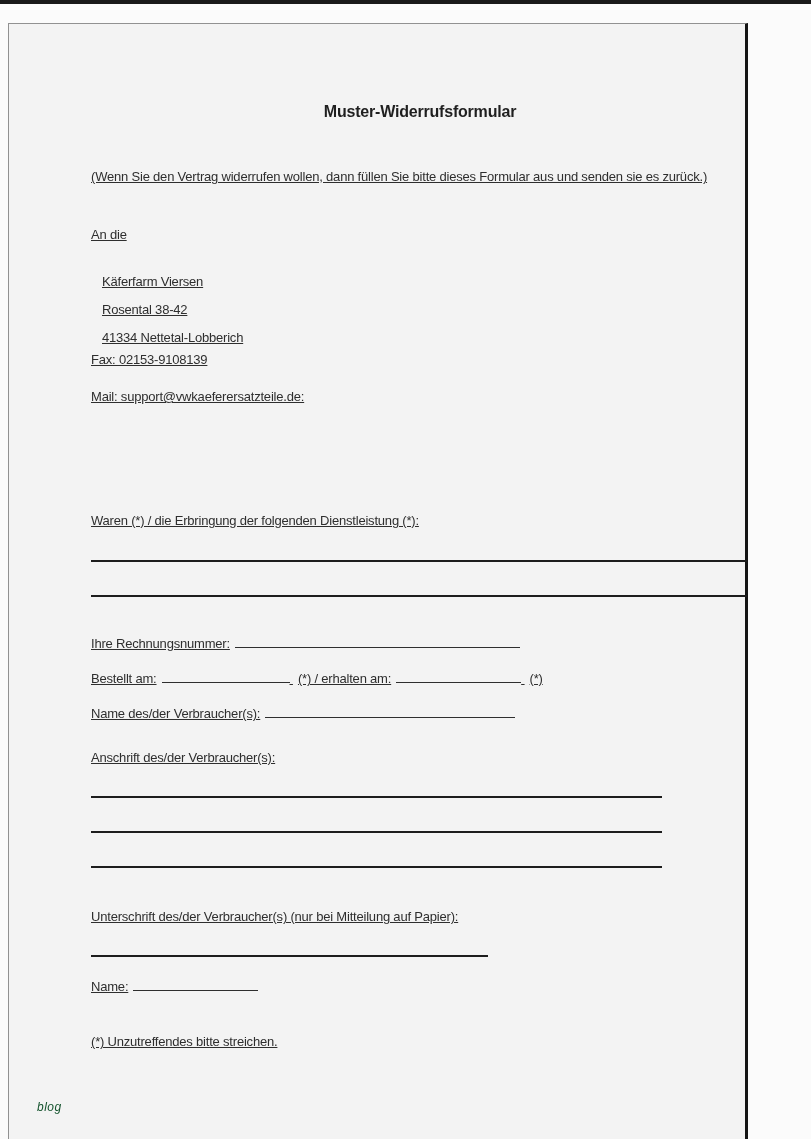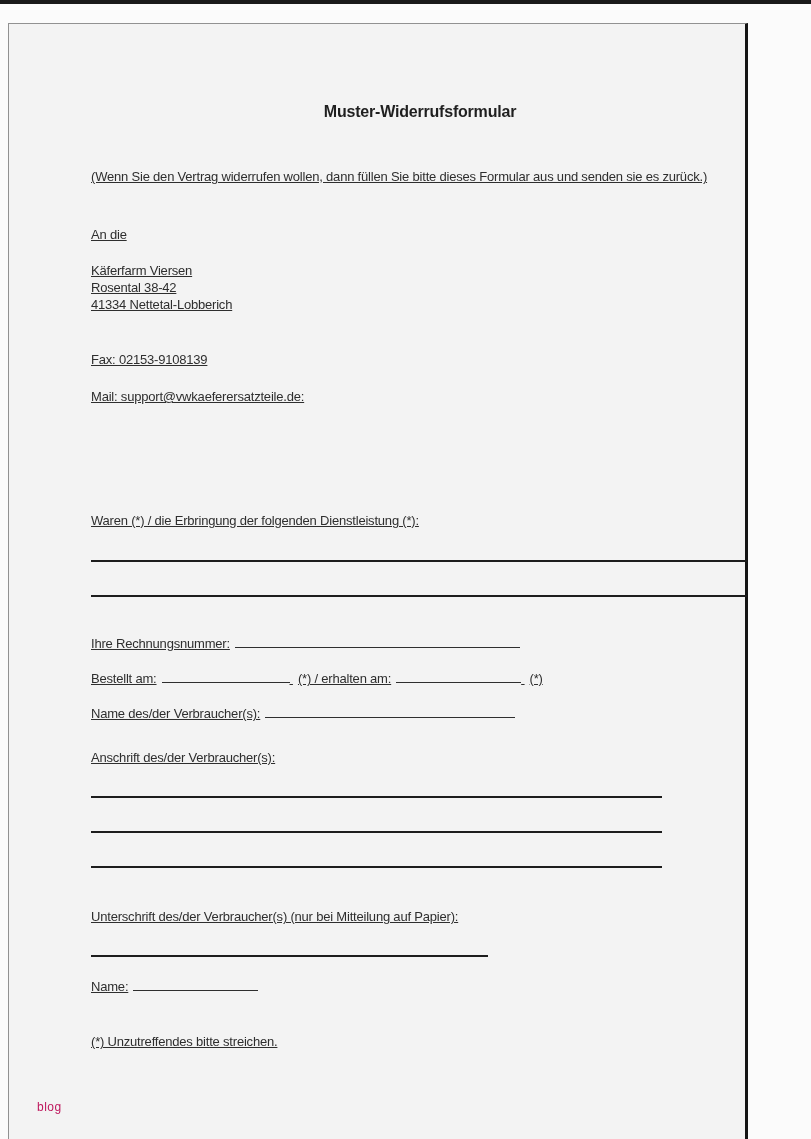--- a/index.html
+++ b/index.html
@@ -18,39 +18,40 @@
     border-top:1px solid #919191;border-left:1px solid #919191;
     border-right:3px solid #141414;border-bottom:4px solid #141414;
   }
   .abs{position:absolute;left:82px;white-space:nowrap;}
   .txt{font-size:13px;letter-spacing:-0.2px;line-height:17px;text-decoration:underline;}
   .title{
     position:absolute;left:82px;width:658px;top:79px;margin:0;
     text-align:center;font-size:16px;font-weight:bold;color:#1f1f1f;
     letter-spacing:-0.2px;
   }
-  .addr div{margin:0;}
+  .addr div{margin:11px;}
   .rule{
     position:absolute;left:82px;height:2px;background:#1c1c1c;
   }
   .rule.wide{width:656px;}
   .rule.mid{width:571px;}
   .rule.short{width:397px;}
   .blank{
     display:inline-block;height:12px;border-bottom:1px solid #2e2e2e;
     margin-left:5px;vertical-align:baseline;
   }
   .w285{width:285px;}
   .w250{width:250px;}
   .w128{width:128px;}
   .w125{width:125px;}
   .gap{margin-left:5px;}
   .watermark{
-    position:absolute;left:28px;top:1076px;font-size:12px;color:#be185d;
+    position:absolute;left:28px;top:1076px;font-size:12px;color:#14532d;
     letter-spacing:0.5px;
+    font-style:italic;
   }
 </style>
 </head>
 <body>
 
 <div class="top-bar"></div>
 
 <div class="page">
 
   <h1 class="title">Muster-Widerrufsformular</h1>

